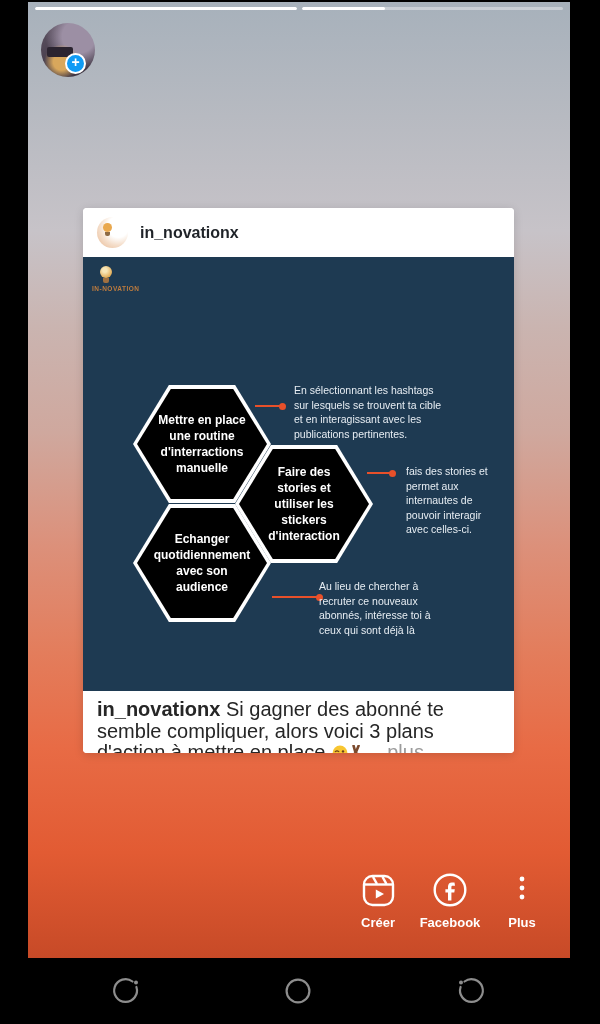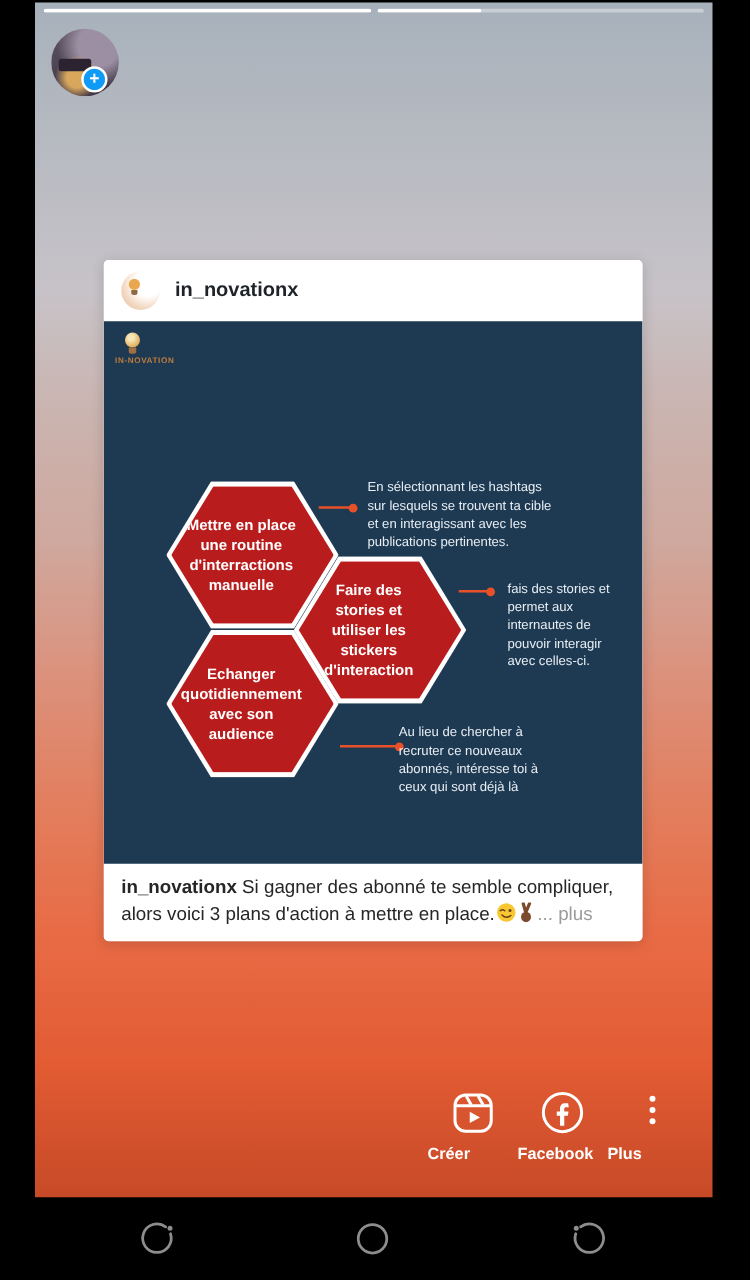--- a/index.html
+++ b/index.html
@@ -55,21 +55,21 @@
   .ig-logo .logo-word { font-size:6.5px; font-weight:700; letter-spacing:.5px; color:#bf7c3e; margin-top:1px; }
   .ig-title { position:absolute; left:0; right:0; top:23px; text-align:center;
     font-size:19px; font-weight:800; letter-spacing:.4px; line-height:27px; }
   .tw { color:#f4f6f8; } .to { color:#e8492b; }
 
   .hex { position:absolute; width:138px; height:118px;
     clip-path:polygon(0 50%, 26% 0, 74% 0, 100% 50%, 74% 100%, 26% 100%);
     background:#ffffff; filter:drop-shadow(-4px 4px 0 rgba(12,27,42,0.55)); }
   .hex-inner { position:absolute; left:4px; top:4px; right:4px; bottom:4px;
     clip-path:polygon(0 50%, 26% 0, 74% 0, 100% 50%, 74% 100%, 26% 100%);
-    background:#b91c1c; display:flex; align-items:center; justify-content:flex-start; }
+    background:#000000; display:flex; align-items:center; justify-content:center; }
   .hex-label { color:#fff; font-size:12px; font-weight:700; line-height:16px; text-align:center;
     white-space:pre-line; width:112px; }
   .hex1 { left:50px; top:128px; z-index:1; }
   .hex2 { left:152px; top:188px; z-index:2; }
   .hex3 { left:50px; top:247px; z-index:3; }
 
   .arrow { position:absolute; height:2px; background:#e8502a; }
   .arrow::after { content:""; position:absolute; right:-5px; top:-2.5px; width:7px; height:7px;
     border-radius:50%; background:#e8502a; }
   .arrow1 { left:172px; top:148px; width:26px; }
@@ -77,29 +77,29 @@
   .arrow3 { left:189px; top:339px; width:46px; }
 
   .annot { position:absolute; color:#e7edf3; font-size:10.5px; line-height:14.5px;
     white-space:pre-line; text-align:left; }
   .annot1 { left:211px; top:126px; width:170px; }
   .annot2 { left:323px; top:207px; width:110px; }
   .annot3 { left:236px; top:322px; width:165px; }
 
   
   .post-caption { height:62px; background:#fff; padding:8px 14px 0 14px;
-    font-size:15px; line-height:21.5px; color:#262626; }
+    font-size:20px; line-height:21.5px; color:#262626; }
   .cap-bold { font-weight:700; }
   .cap-more { color:#9b9b9b; }
   .emoji-wink { display:inline-block; vertical-align:-2px; margin:0 1px; }
   .emoji-hand { display:inline-block; vertical-align:-2px; margin-right:2px; }
 
   
   .actions { position:absolute; top:870px; right:12px; display:flex; }
-  .action { width:72px; display:flex; flex-direction:column; cursor:pointer; }
+  .action { width:72px; display:flex; flex-direction:column; align-items:center; cursor:pointer; }
   .action-icon { height:36px; display:flex; align-items:center; justify-content:center; }
   .action-label { margin-top:7px; color:#ffffff; font-size:13px; font-weight:600; }
 
   
   .navbar { position:absolute; left:0; top:958px; width:600px; height:66px; background:#000; }
   .nav-icon { position:absolute; top:18px; width:30px; height:30px; }
   .nav-back-left { left:110px; } .nav-home { left:283px; } .nav-back-right { left:457px; }
 </style>
 </head>
 <body>

